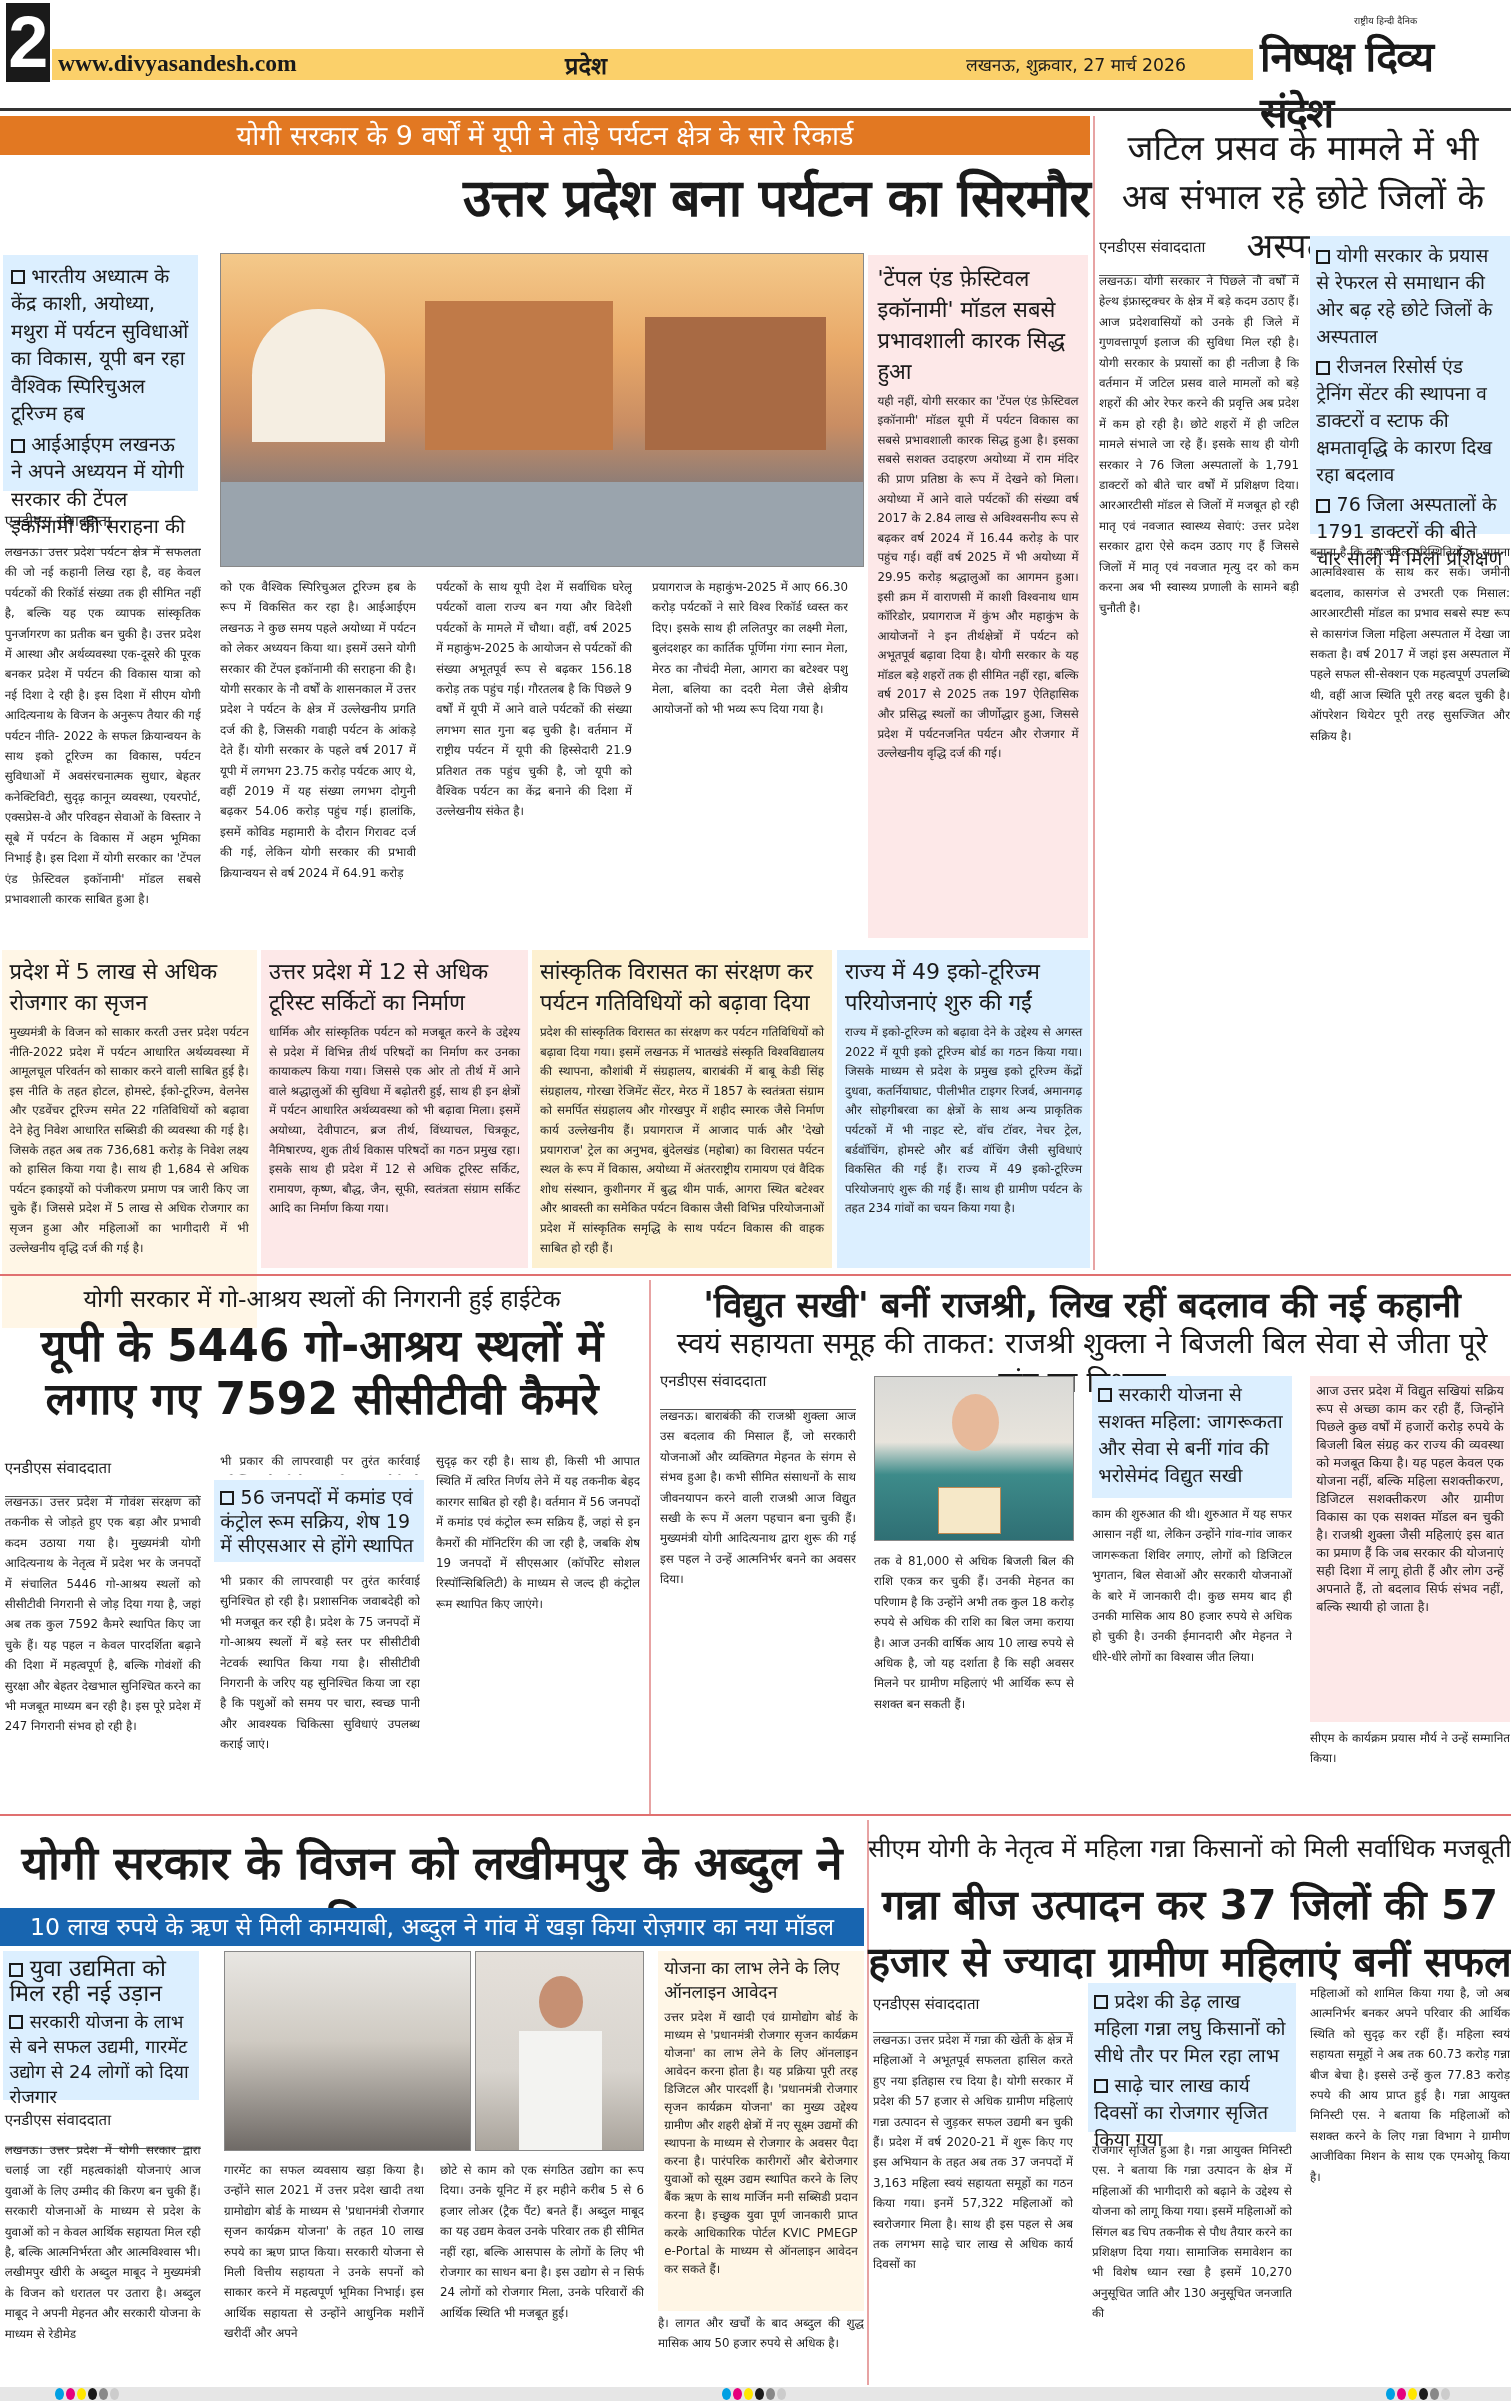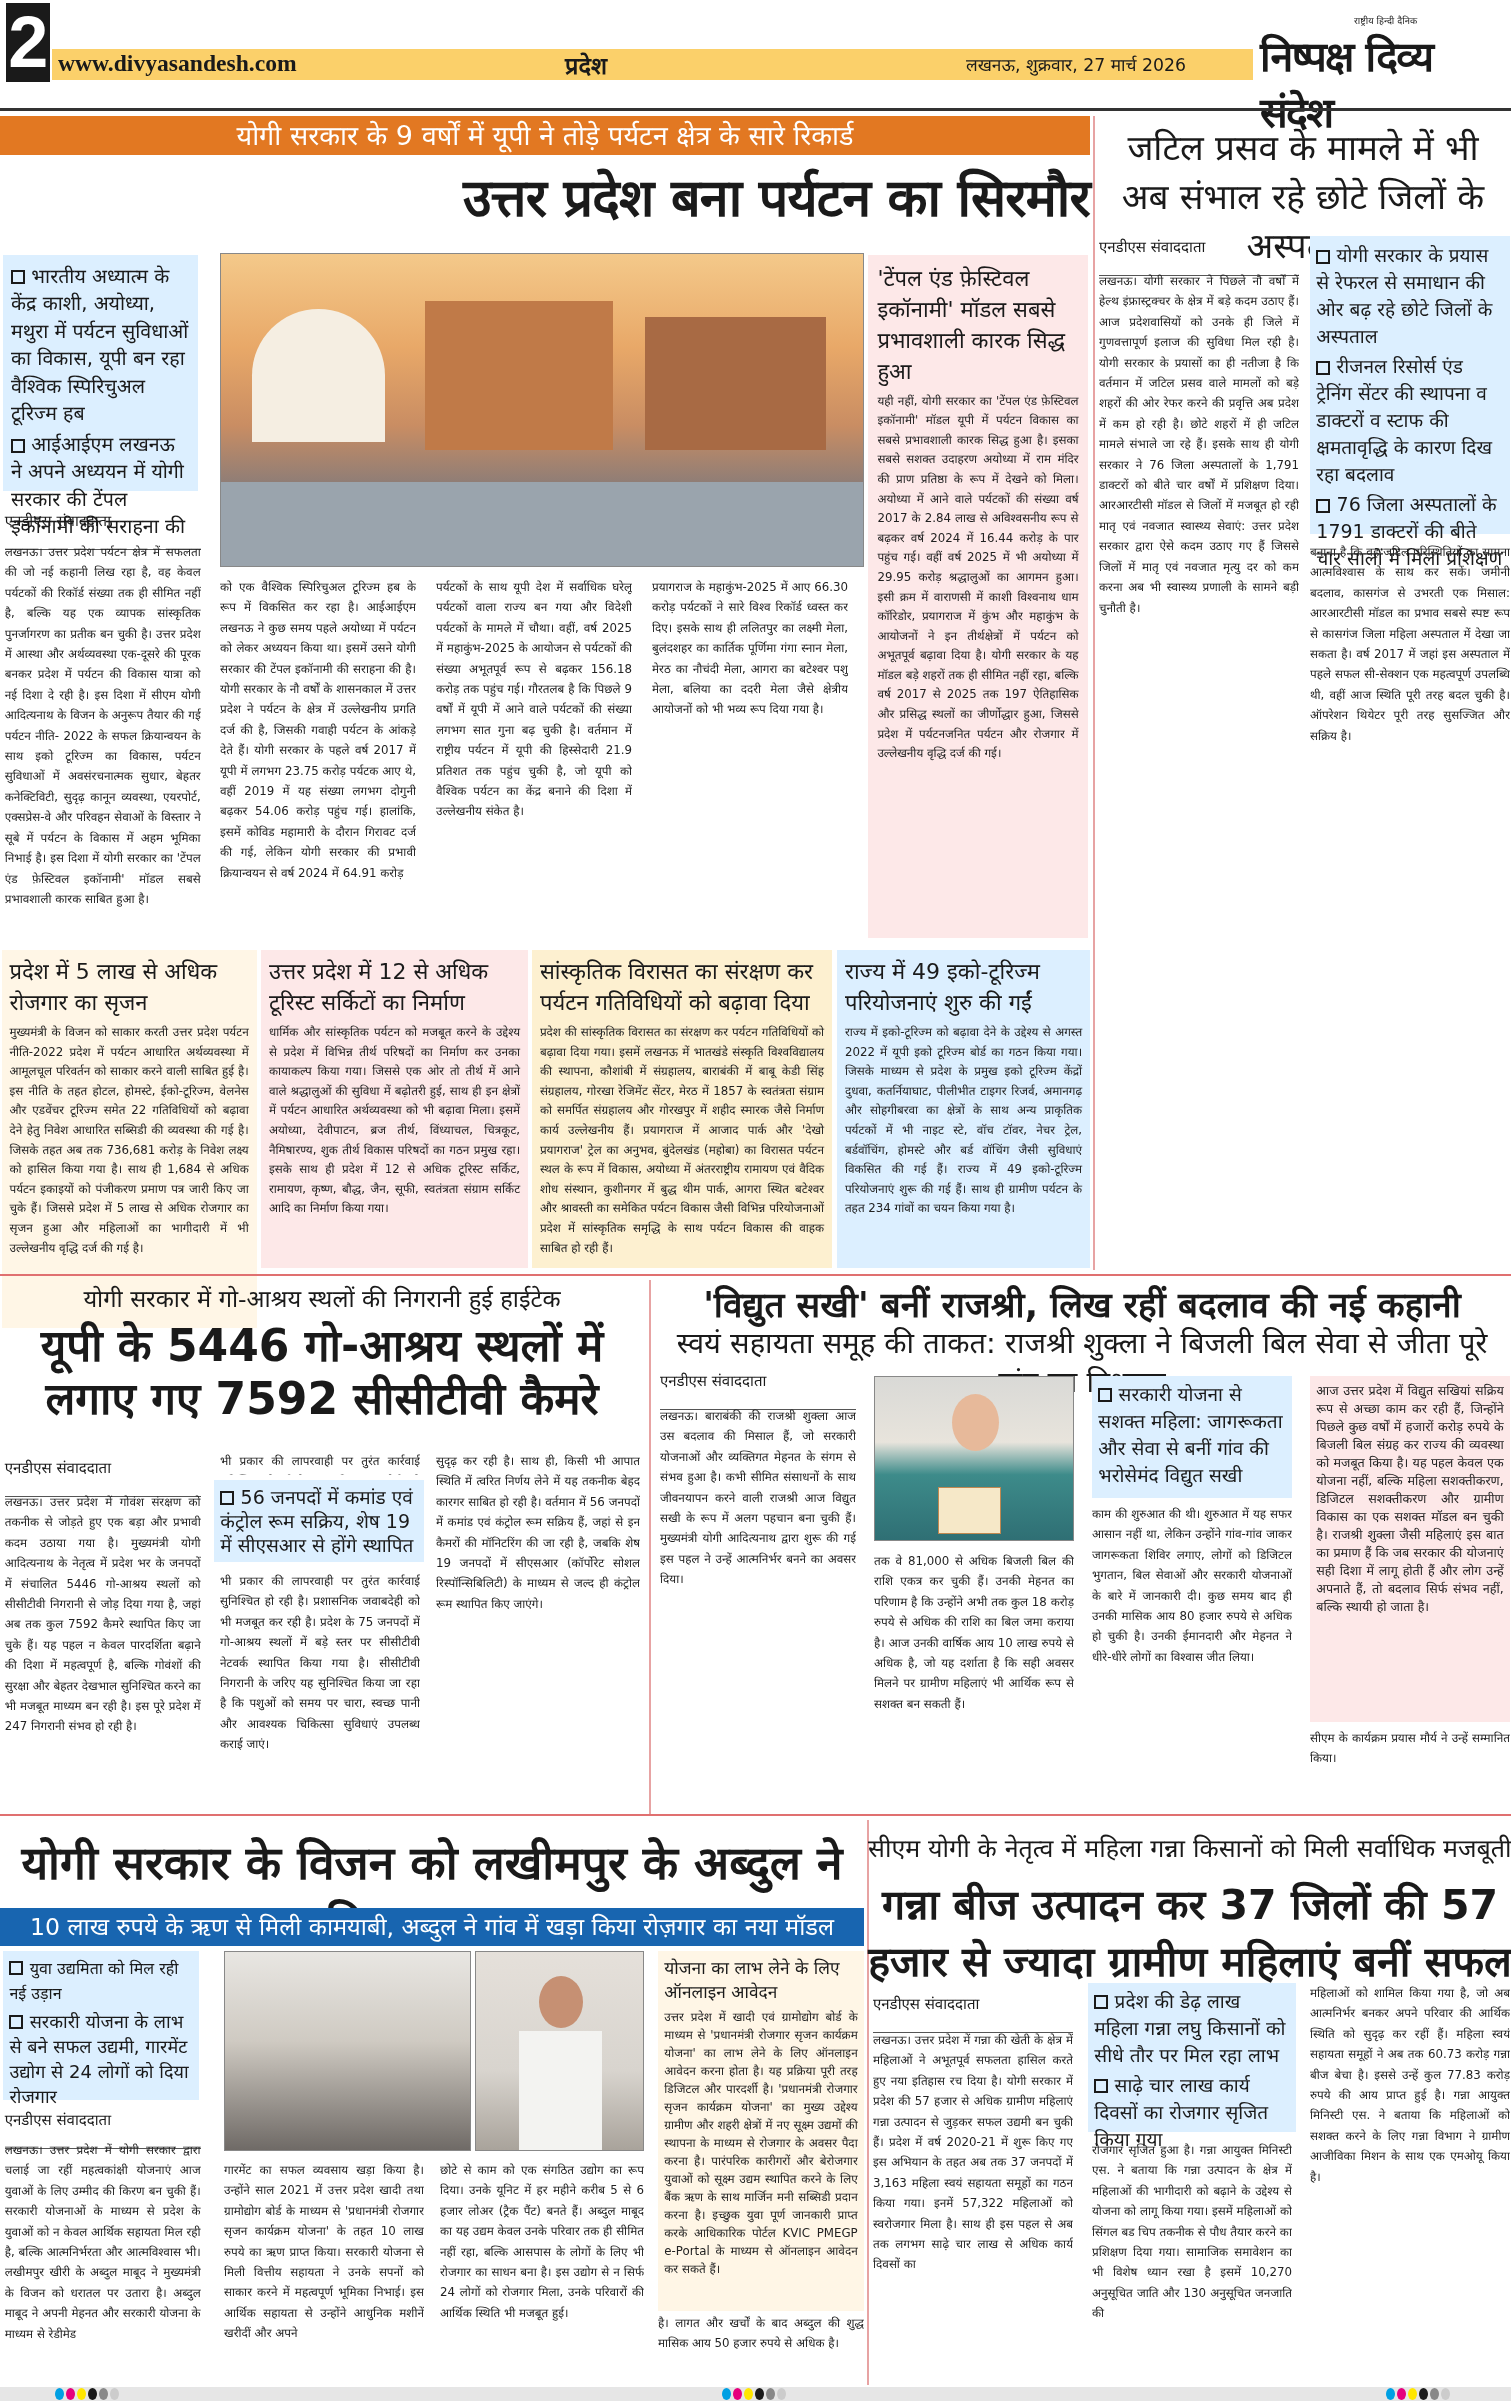--- a/index.html
+++ b/index.html
@@ -140,21 +140,21 @@
 <div class="abs pinkbox subbox" style="left:1310px;top:1376px;width:200px;height:346px;padding:6.3px 6.3px;overflow:hidden">
   <div class="body" style="font-size:12.6px;line-height:18px">आज उत्तर प्रदेश में विद्युत सखियां सक्रिय रूप से अच्छा काम कर रही हैं, जिन्होंने पिछले कुछ वर्षों में हजारों करोड़ रुपये के बिजली बिल संग्रह कर राज्य की व्यवस्था को मजबूत किया है। यह पहल केवल एक योजना नहीं, बल्कि महिला सशक्तीकरण, डिजिटल सशक्तीकरण और ग्रामीण विकास का एक सशक्त मॉडल बन चुकी है। राजश्री शुक्ला जैसी महिलाएं इस बात का प्रमाण हैं कि जब सरकार की योजनाएं सही दिशा में लागू होती हैं और लोग उन्हें अपनाते हैं, तो बदलाव सिर्फ संभव नहीं, बल्कि स्थायी हो जाता है।</div>
 </div>
 <div class="abs body" style="left:1310px;top:1728px;width:200px;height:79px;overflow:hidden">सीएम के कार्यक्रम प्रयास मौर्य ने उन्हें सम्मानित किया।</div>
 
 <div class="abs hr-red" style="left:0;top:1814px;width:1512px"></div>
 
 <div class="abs abdul-hl">योगी सरकार के विजन को लखीमपुर के अब्दुल ने किया साकार</div>
 <div class="abs abdul-band">10 लाख रुपये के ऋण से मिली कामयाबी, अब्दुल ने गांव में खड़ा किया रोज़गार का नया मॉडल</div>
 <div class="abs bluebox bullets" style="left:3.1px;top:1951px;width:196px;height:149px;padding:4.7px 6.3px">
-  <p style="font-size:16px;line-height:25px"><span class="sq"></span><span>युवा उद्यमिता को मिल रही नई उड़ान</span></p>
+  <p style="font-size:23px;line-height:25px"><span class="sq"></span><span>युवा उद्यमिता को मिल रही नई उड़ान</span></p>
   <p style="font-size:18px;line-height:25px"><span class="sq"></span><span>सरकारी योजना के लाभ से बने सफल उद्यमी, गारमेंट उद्योग से 24 लोगों को दिया रोजगार</span></p>
 </div>
 <div class="abs byline" style="left:4.7px;top:2109px;width:196px">एनडीएस संवाददाता</div>
 <div class="abs body" style="left:4.7px;top:2140px;width:196px;height:243px;overflow:hidden">लखनऊ। उत्तर प्रदेश में योगी सरकार द्वारा चलाई जा रहीं महत्वकांक्षी योजनाएं आज युवाओं के लिए उम्मीद की किरण बन चुकी हैं। सरकारी योजनाओं के माध्यम से प्रदेश के युवाओं को न केवल आर्थिक सहायता मिल रही है, बल्कि आत्मनिर्भरता और आत्मविश्वास भी। लखीमपुर खीरी के अब्दुल माबूद ने मुख्यमंत्री के विजन को धरातल पर उतारा है। अब्दुल माबूद ने अपनी मेहनत और सरकारी योजना के माध्यम से रेडीमेड</div>
 <div class="abs photo" style="left:224px;top:1951px;width:247px;height:200px;background:linear-gradient(180deg,#e8e6e2 0%,#cfcac2 45%,#6f6a66 100%)"></div>
 <div class="abs photo" style="left:475px;top:1951px;width:169px;height:200px;background:linear-gradient(180deg,#e5e0da 0%,#d8d4ce 60%,#a9a39b 100%)">
   <div style="position:absolute;left:63px;top:23.6px;width:44px;height:52px;border-radius:50%;background:#c69073"></div>
   <div style="position:absolute;left:43px;top:79px;width:83px;height:122px;background:#f3f3f1"></div>
 </div>
 <div class="abs body" style="left:224px;top:2160px;width:200px;height:224px;overflow:hidden">गारमेंट का सफल व्यवसाय खड़ा किया है। उन्होंने साल 2021 में उत्तर प्रदेश खादी तथा ग्रामोद्योग बोर्ड के माध्यम से 'प्रधानमंत्री रोजगार सृजन कार्यक्रम योजना' के तहत 10 लाख रुपये का ऋण प्राप्त किया। सरकारी योजना से मिली वित्तीय सहायता ने उनके सपनों को साकार करने में महत्वपूर्ण भूमिका निभाई। इस आर्थिक सहायता से उन्होंने आधुनिक मशीनें खरीदीं और अपने</div>

